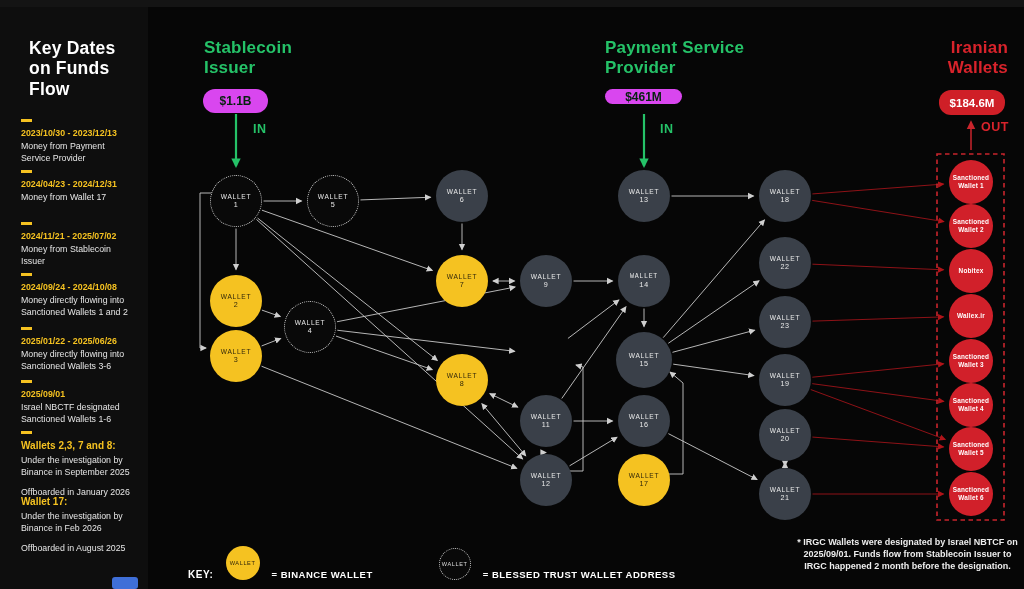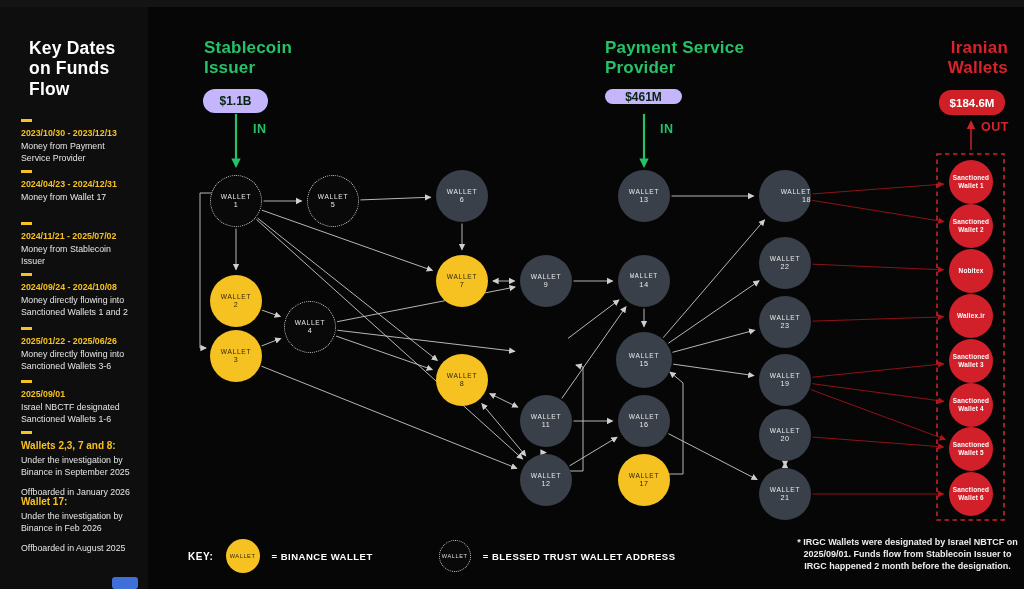--- a/index.html
+++ b/index.html
@@ -20,39 +20,39 @@
   .epara{font-size:8.8px;color:#e6e6e6;line-height:1.32;white-space:pre-line;margin-top:4px;}
   .epara + .epara{margin-top:9px;}
 
   
   .hdr-title{position:absolute;margin:0;font-size:17px;font-weight:bold;line-height:1.18;
              white-space:pre-line;letter-spacing:.2px;}
   .green{color:#25c268;}
   .redtxt{color:#d8232b;}
   .pill{position:absolute;display:flex;align-items:center;justify-content:center;
         border-radius:12px;font-weight:bold;}
-  .pill.g{background:#c4b5fd;color:#06230f;font-size:12px;}
+  .pill.g{background:#d946ef;color:#06230f;font-size:12px;}
   .pill.r{background:#cf1f27;color:#fff;font-size:11.5px;}
   .dirlabel{position:absolute;font-size:12.5px;font-weight:bold;letter-spacing:.5px;}
 
   
   #edges-svg{position:absolute;left:0;top:0;}
   #nodes{position:absolute;left:0;top:0;width:1024px;height:589px;pointer-events:none;}
   .node{position:absolute;border-radius:50%;display:flex;flex-direction:column;
         align-items:center;justify-content:center;text-align:center;}
   .node .nl{font-size:6.6px;letter-spacing:.7px;line-height:1.25;white-space:pre-line;}
   .node .nn{font-size:7.2px;letter-spacing:.5px;line-height:1.2;}
   .node.dark{background:#3a4049;color:#e9e9e9;}
   .node.binance{background:#f5c221;color:#31270a;}
   .node.trust{background:#090909;border:1.4px dotted #c9c9c9;color:#e9e9e9;}
   .node.sanctioned{background:#d1202a;color:#fff;}
   .node.sanctioned .nl{font-size:6.4px;font-weight:bold;letter-spacing:.2px;}
 
   
-  .keyrow{position:absolute;left:188px;top:532px;height:48px;display:flex;align-items:center;}
+  .keyrow{position:absolute;left:188px;top:532px;height:48px;display:flex;align-items:flex-end;}
   .keylabel{font-size:10px;font-weight:bold;color:#fff;letter-spacing:.6px;margin-right:12px;}
   .keycircle{width:34px;height:34px;border-radius:50%;display:flex;align-items:center;
              justify-content:center;font-size:5.6px;letter-spacing:.6px;}
   .keycircle.b{background:#f5c221;color:#31270a;}
   .keycircle.t{width:32px;height:32px;background:#090909;border:1.3px dotted #c9c9c9;color:#ddd;margin-left:66px;}
   .keyeq{font-size:9.5px;font-weight:bold;color:#fff;letter-spacing:.5px;margin-left:12px;}
 
   .footnote{position:absolute;left:795px;top:537px;width:225px;text-align:center;
             font-size:9px;font-weight:bold;color:#ededed;line-height:1.32;white-space:pre-line;}
   .bluebadge{position:absolute;left:112px;top:577px;width:26px;height:12px;background:#3f6fd8;border-radius:3px;}
@@ -206,21 +206,21 @@
         <span class="nn">5</span>
       </div>
       <div class="node dark" style="left: 436px; top: 170px; width: 52px; height: 52px;">
         <span class="nl">WALLET</span>
         <span class="nn">6</span>
       </div>
       <div class="node dark" style="left: 618px; top: 170px; width: 52px; height: 52px;">
         <span class="nl">WALLET</span>
         <span class="nn">13</span>
       </div>
-      <div class="node dark" style="left: 759px; top: 170px; width: 52px; height: 52px; align-items: flex-end;">
+      <div class="node dark" style="left: 759px; top: 170px; width: 52px; height: 52px;">
         <span class="nl">WALLET</span>
         <span class="nn">18</span>
       </div>
       <div class="node binance" style="left: 210px; top: 275px; width: 52px; height: 52px;">
         <span class="nl">WALLET</span>
         <span class="nn">2</span>
       </div>
       <div class="node binance" style="left: 436px; top: 255px; width: 52px; height: 52px;">
         <span class="nl">WALLET</span>
         <span class="nn">7</span>

